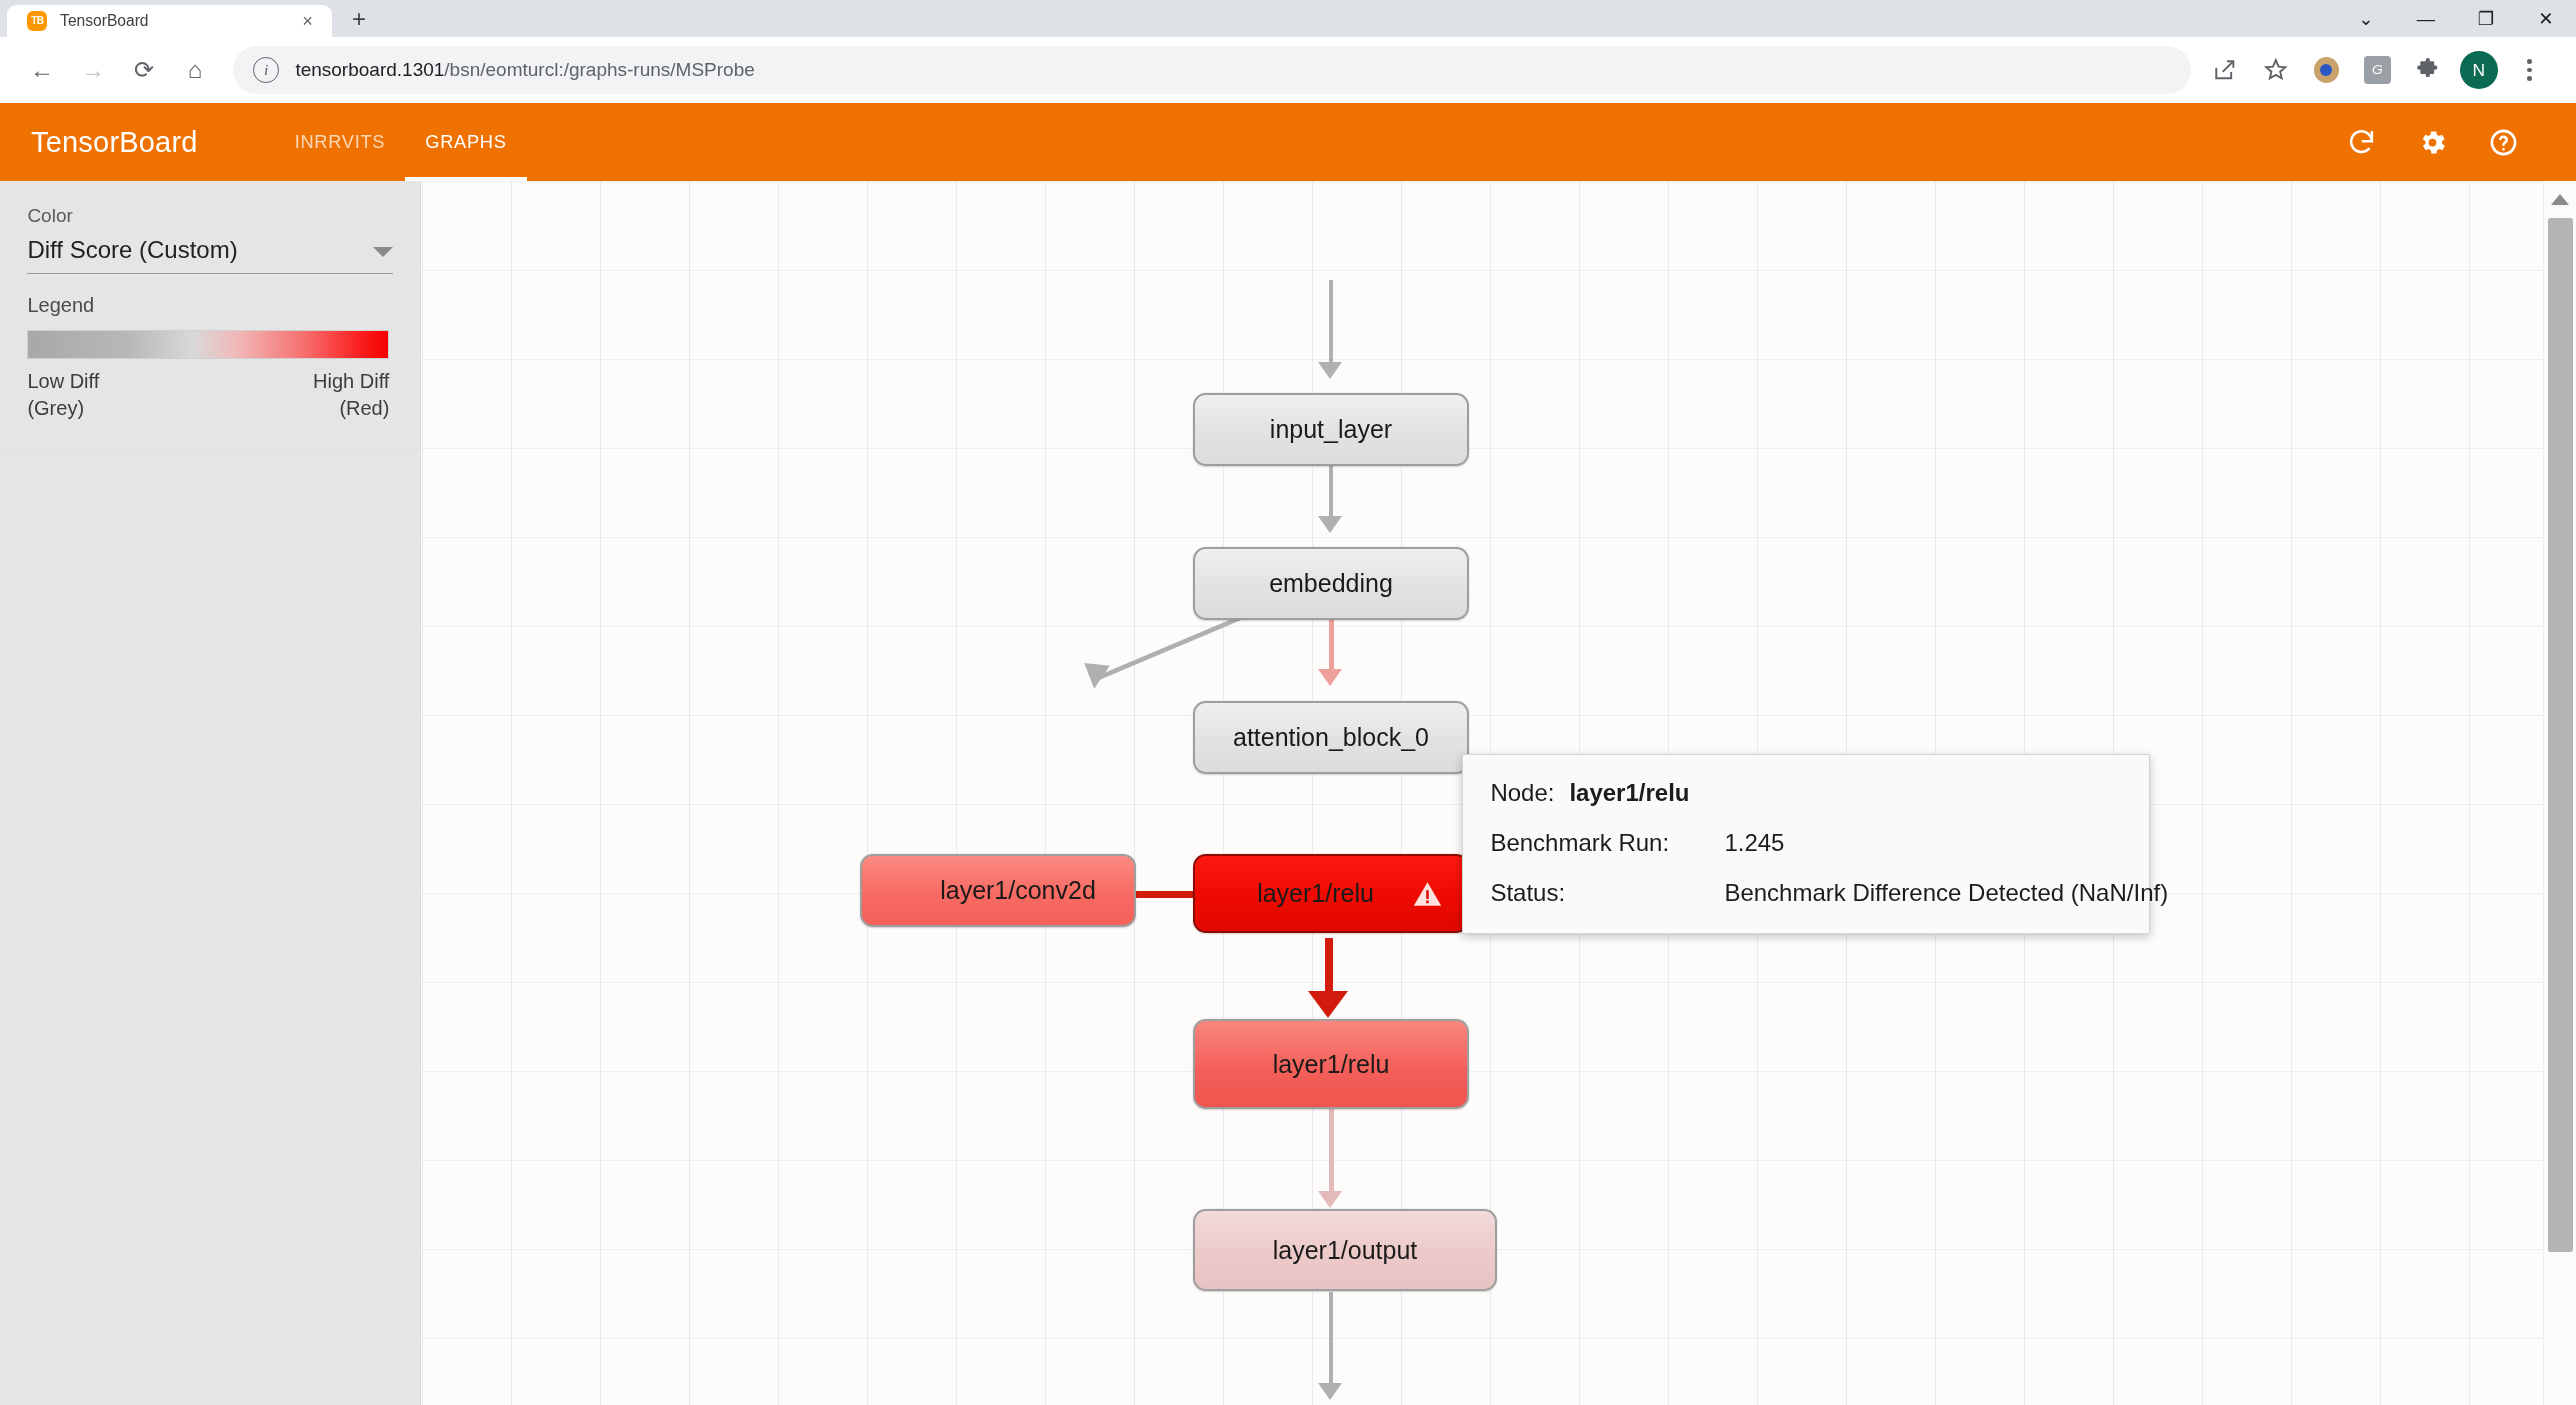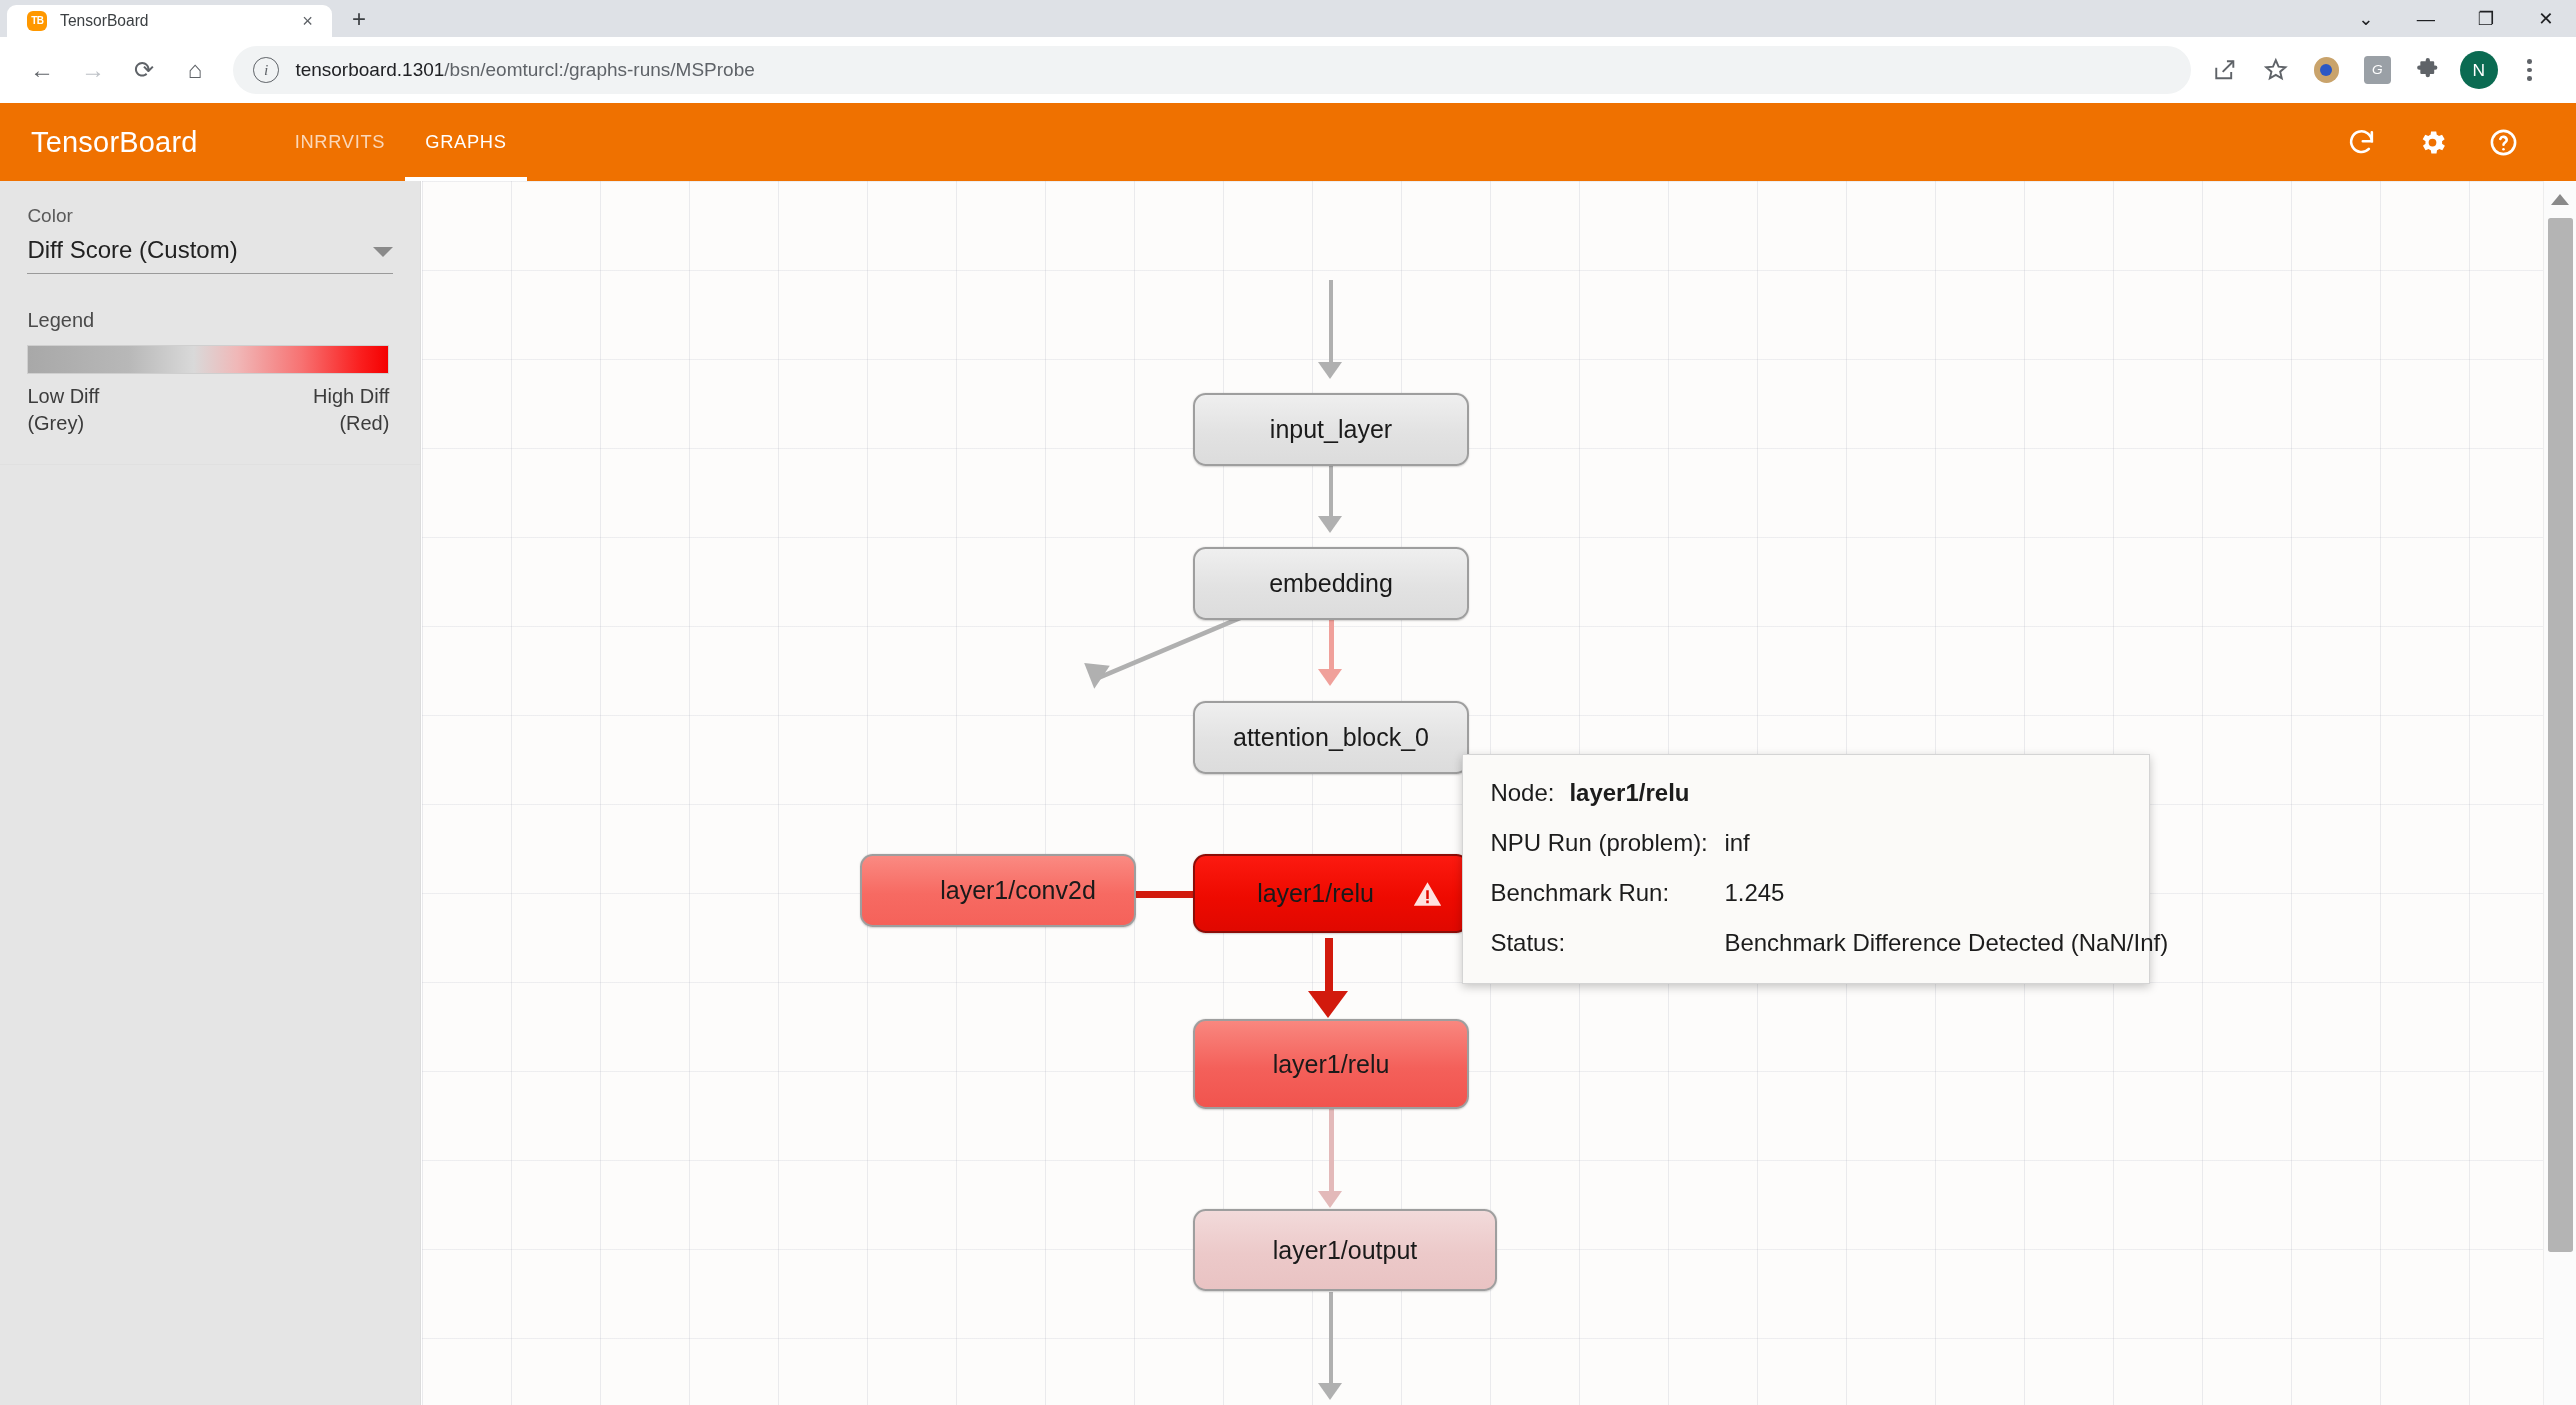--- a/index.html
+++ b/index.html
@@ -241,21 +241,21 @@
   .sb-caret {
     width: 0; height: 0;
     border-left: 10px solid transparent;
     border-right: 10px solid transparent;
     border-top: 10px solid #8a8a8a;
     margin-bottom: 7.3px;
   }
   .sb-legend-title {
     font-size: 20px;
     color: #4a4a4a;
-    margin-top: 35px;
+    margin-top: 20px;
     margin-bottom: 12.8px;
   }
   .sb-gradient {
     height: 29px;
     width: 362px;
     background: linear-gradient(90deg, #a8a8a8 0%, #b8b8b8 28%, #d9d9d9 46%,
                 #f0b8b8 58%, #f77272 76%, #fa2020 92%, #f50000 100%);
     border: 0.9px solid #cfcfcf;
   }
   .sb-legend-row {
@@ -566,24 +566,20 @@
     <div class="node pale" style="left:771px; top:1028px; width:304px; height:82px;">
       <span class="node-label">layer1/output</span>
     </div>
 
     <div class="tooltip" style="left:1040px; top:573px;">
       <div class="tt-row">
         <span class="tt-key w1">Node:</span>
         <span class="tt-strong">layer1/relu</span>
       </div>
       <div class="tt-row">
-        <span class="tt-key w3">NPU Run (problem):</span>
-        <span>inf</span>
-      </div>
-      <div class="tt-row">
         <span class="tt-key w4">Benchmark Run:</span>
         <span>1.245</span>
       </div>
       <div class="tt-row">
         <span class="tt-key w5">Status:</span>
         <span>Benchmark Difference Detected (NaN/Inf)</span>
       </div>
     </div>
 
   </div>

